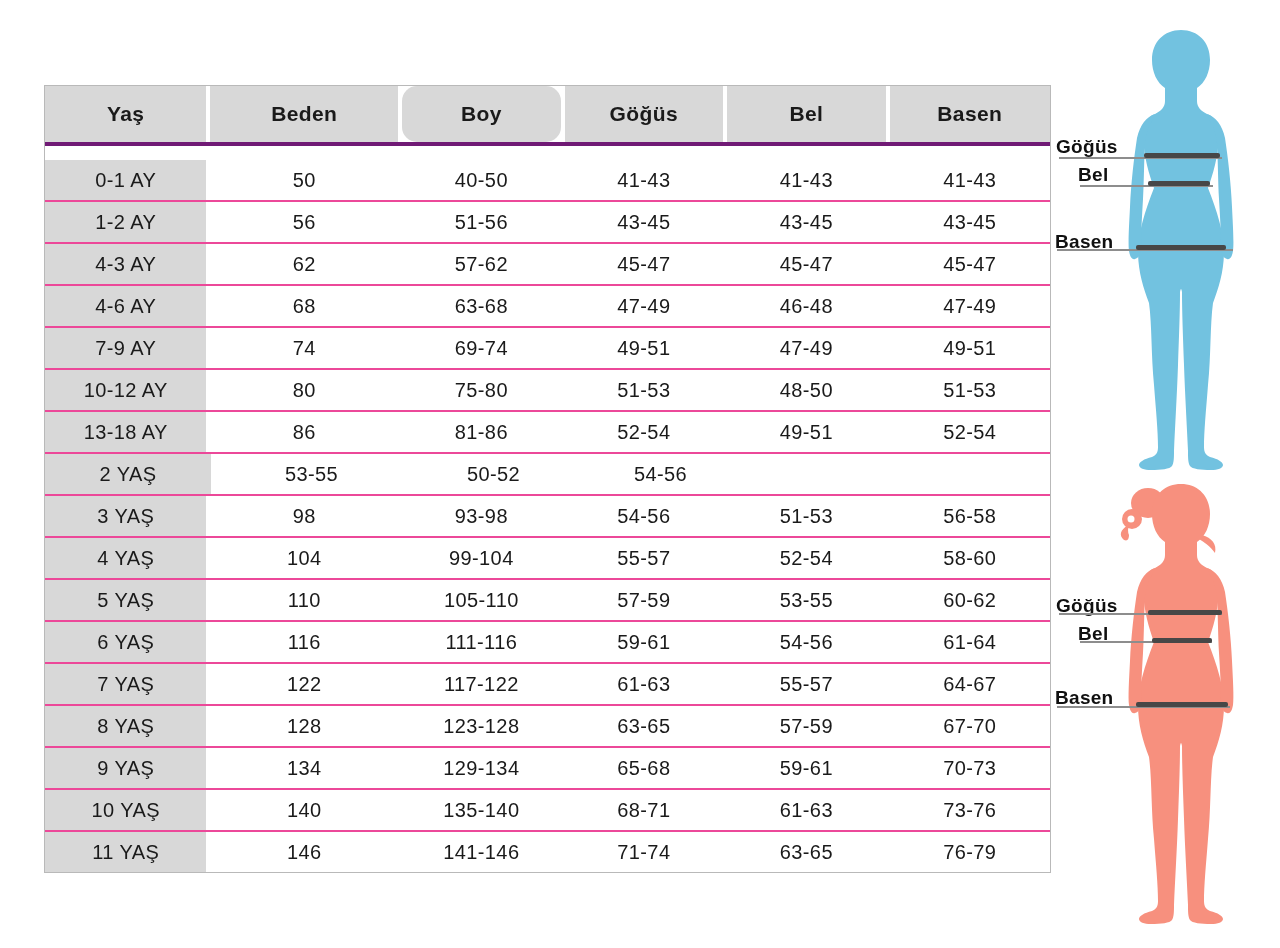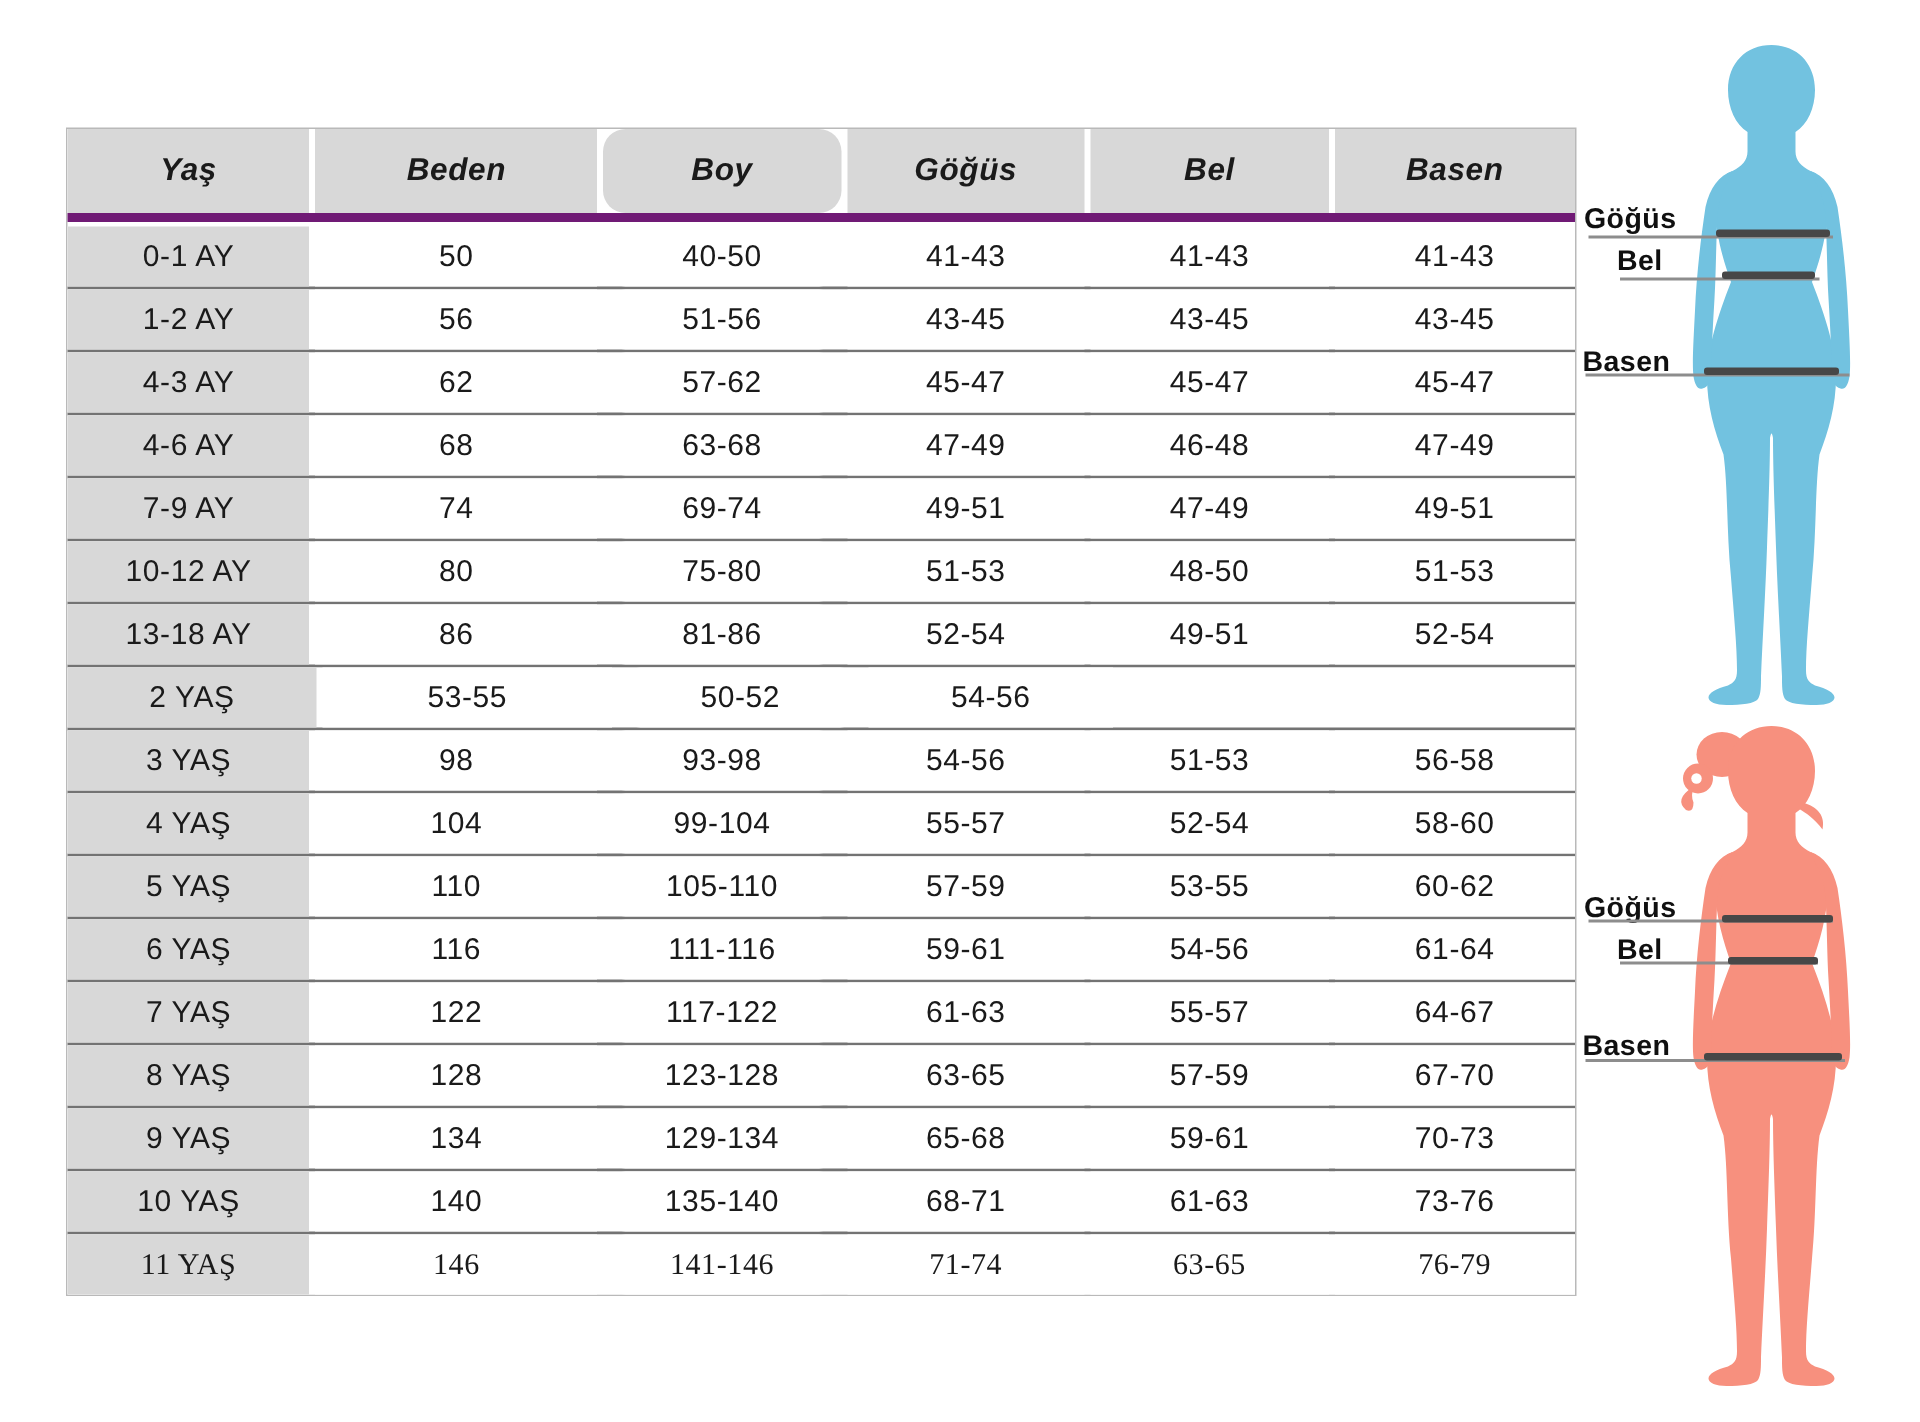--- a/index.html
+++ b/index.html
@@ -7,23 +7,23 @@
     width:1280px; height:948px; position:relative; overflow:hidden;
     background:#ffffff;
     font-family:"Liberation Sans", sans-serif;
   }
 
   
   .sizetable {
     position:absolute; left:44px; top:85px; width:1007px;
     border:1px solid #b9b9b9; background:#ffffff; box-sizing:border-box;
   }
-  .trow { display:flex; gap:4px; border-bottom:2px solid #737373; background:#fff; }
-  .trow:last-child { border-bottom:none;font-family:Liberation Serif, serif; }
-  .trow.hrow { border-bottom:6px solid #701a75; margin-bottom:3px;font-style:italic; }
+  .trow { display:flex; gap:4px; border-bottom:2px solid #ec4899; background:#fff; }
+  .trow:last-child { border-bottom:none; }
+  .trow.hrow { border-bottom:4px solid #701a75; margin-bottom:14px; }
   .cell {
     display:flex; align-items:center; justify-content:center;
     height:40px; background:#ffffff; font-size:20px; color:#1a1a1a;
     letter-spacing:0.4px; box-sizing:border-box;
   }
   .cell:nth-child(1) { width:166px; background:#d8d8d8; }
   .cell:nth-child(2) { width:193px; }
   .cell:nth-child(3) { width:163px;border-radius:15px; }
   .cell:nth-child(4) { width:163px; }
   .cell:nth-child(5) { width:163px; }

